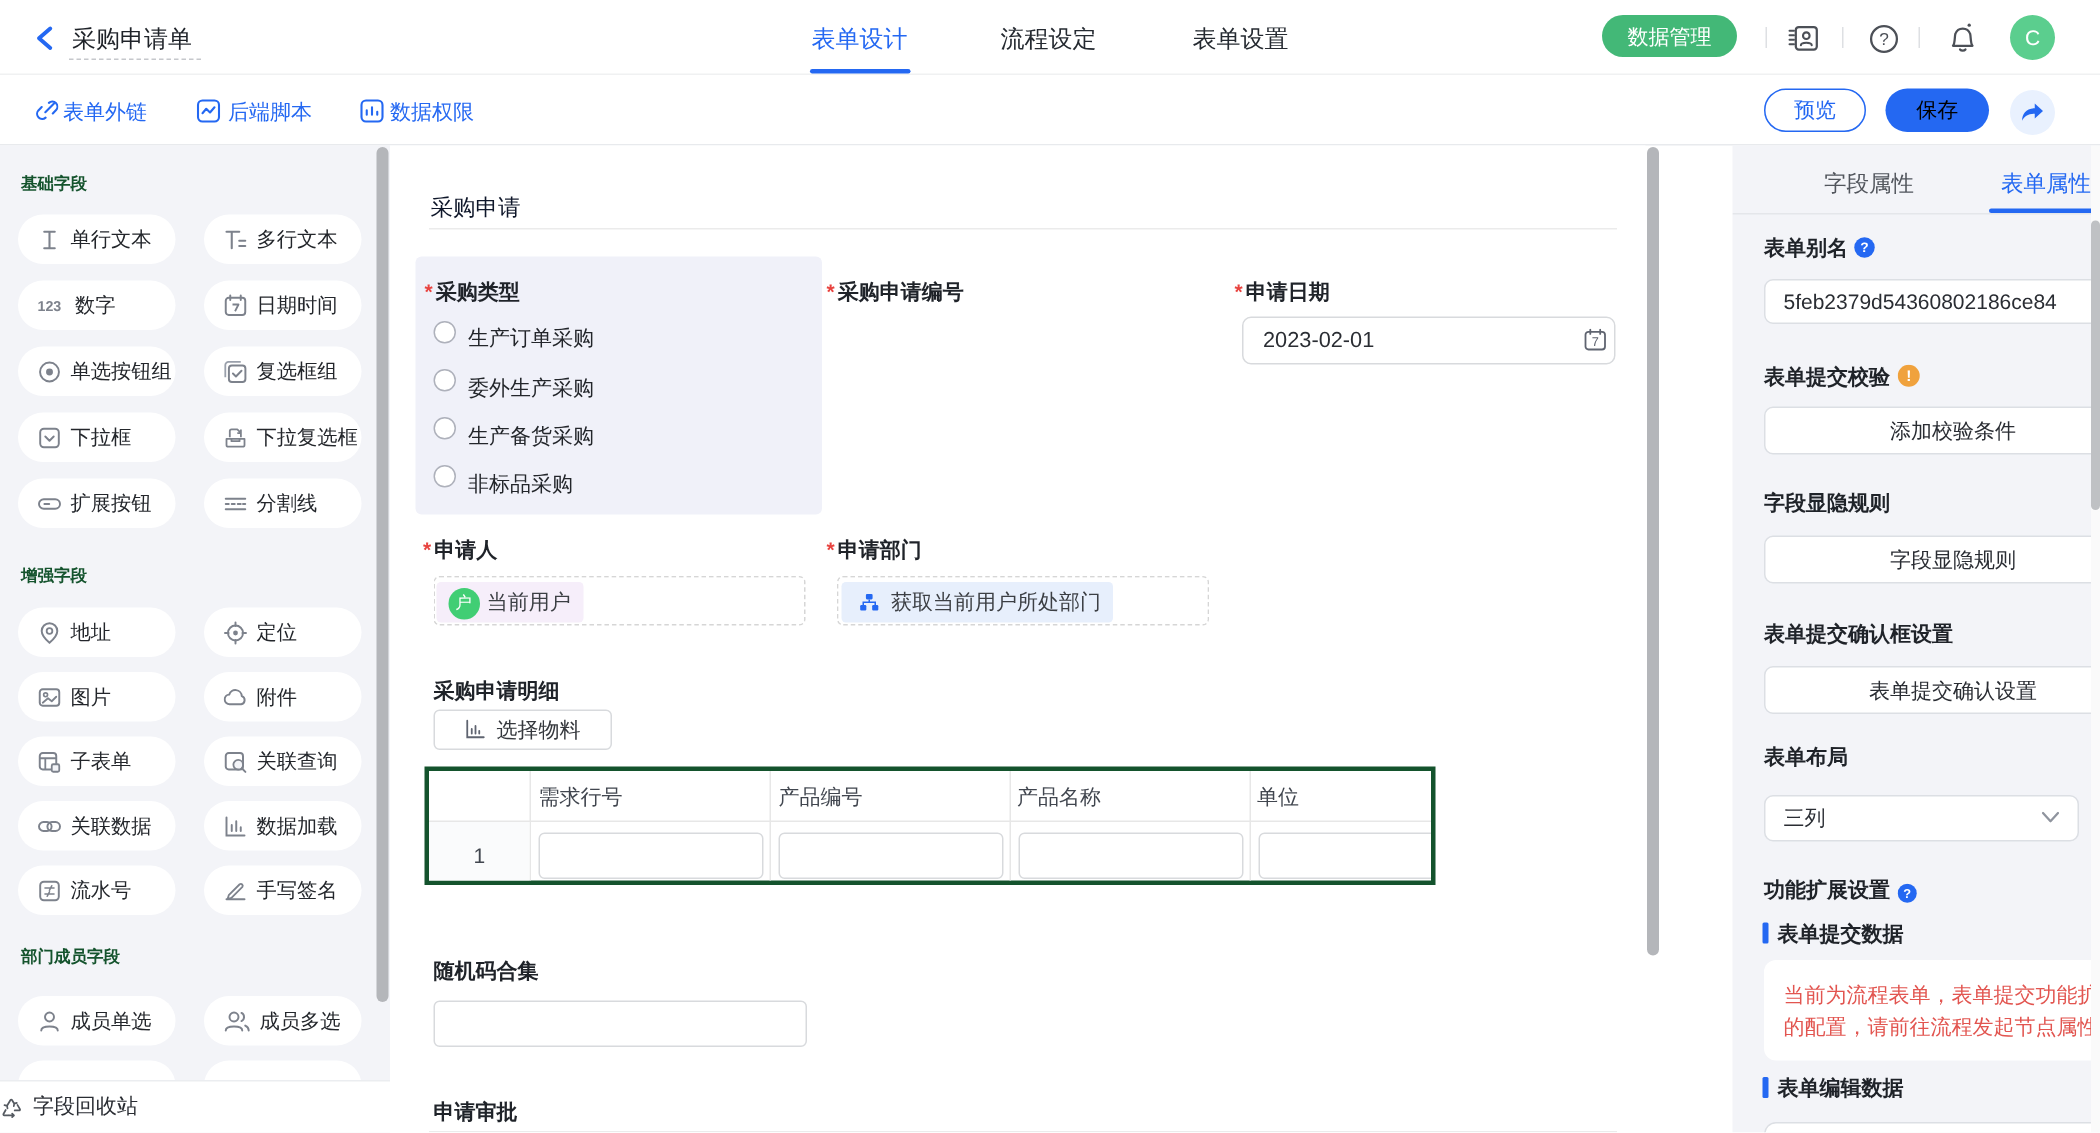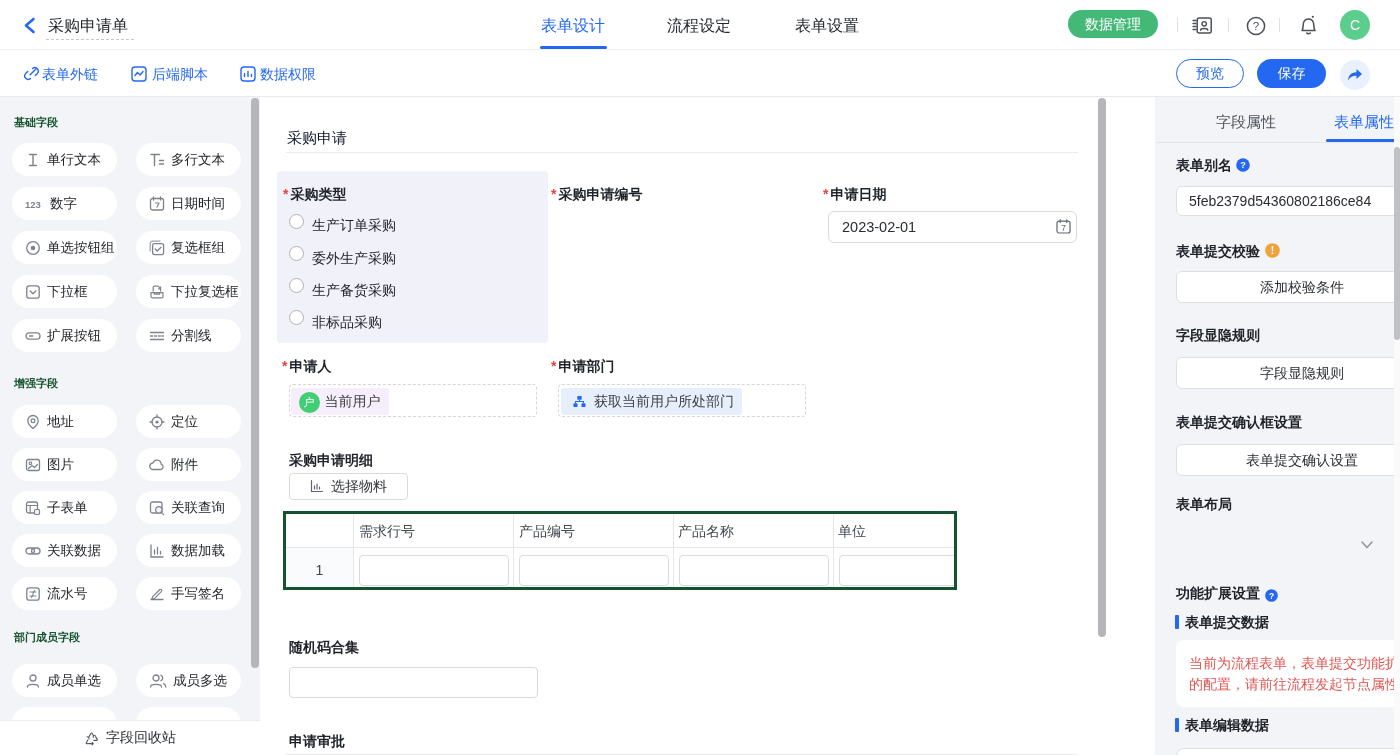--- a/index.html
+++ b/index.html
@@ -12,30 +12,30 @@
 #title-dash { left:46px; top:39px; width:88px; height:0; border-bottom:1px dashed #c6c8cc; }
 .toptab { top:16px; font-size:16px; color:#252a31; }
 #tab-active-bar { left:540px; top:46px; width:67px; height:3px; background:#2468f2; border-radius:2px; }
 #btn-data { left:1068px; top:10px; width:90px; height:28px; border-radius:14px; background:#43b877; color:#fff; font-size:14px; text-align:center; line-height:28px; }
 .vsep { top:18px; width:1px; height:14px; background:#dee0e3; }
 #avatar { left:1340px; top:10px; width:30px; height:30px; border-radius:50%; background:#5bce8e; color:#fff; font-size:14px; text-align:center; line-height:30px; }
 
 #toolbar { left:0; top:50px; width:1400px; height:47px; background:#fff; border-bottom:1px solid #e8eaed; }
 .tool-link { top:16px; font-size:14px; color:#2468f2; }
 #btn-preview { left:1176px; top:59px; width:68px; height:29px; border:1px solid #2468f2; border-radius:15px; color:#2468f2; font-size:14px; text-align:center; line-height:27px; background:#fff; }
-#btn-save { left:1257px; top:59px; width:69px; height:29px; border-radius:15px; color:#ffffff; font-size:14px; text-align:center; line-height:29px; background:#2468f2; }
+#btn-save { left:1257px; top:59px; width:69px; height:29px; border-radius:15px; color:#000000; font-size:14px; text-align:center; line-height:29px; background:#2468f2; }
 #btn-share { left:1340px; top:60px; width:30px; height:30px; border-radius:50%; background:#e9f1fe; }
 
 #sidebar { left:0; top:97px; width:260px; height:658px; background:#f3f4f8; overflow:hidden; }
 .side-h { left:14px; font-size:11px; font-weight:bold; color:#14532d;font-family:Liberation Mono, monospace; }
 .pill { position:absolute; height:33px; border-radius:17px; background:#fff; font-size:13.5px; white-space:nowrap; color:#23262b; display:flex; align-items:center; padding-left:13px; }
 .pill svg { margin-right:6px; flex:none; }
 .pc1 { left:12px; width:105px; }
 .pc2 { left:136px; width:105px; }
-#recycle { left:0; top:623px; width:260px; height:35px; background:#fff; border-top:1px solid #ebedf0; display:flex; align-items:center; justify-content:center; font-size:14px; color:#2a2d33; }
+#recycle { left:0; top:623px; width:260px; height:35px; background:#fff; border-top:1px solid #ebedf0; display:flex; align-items:center; font-size:14px; color:#2a2d33; }
 #recycle svg { margin-right:7px; }
 .sb-thumb { background:#b4b6ba; border-radius:4.5px; }
 
 #canvas { left:260px; top:97px; width:837px; height:658px; background:#fff; overflow:hidden; }
 .c-divider { left:26px; width:792px; height:1px; background:#ebebeb; }
 .c-label { font-size:14px; font-weight:bold; color:#1f2329; }
 .req:before { content:"*"; color:#e8433f; margin-right:2px; font-weight:bold; }
 .c-input { position:absolute; background:#fff; border:1px solid #d8dadd; border-radius:4px; }
 .radio { position:absolute; width:15px; height:15px; border:1px solid #aeb1bb; border-radius:50%; background:#fff; }
 .ropt { position:absolute; font-size:14px; color:#23262b; }
@@ -290,20 +290,21 @@
     <svg class="abs" style="left:110px;top:146px" width="15" height="15" viewBox="0 0 16 16">
         <circle cx="8" cy="8" r="7.8" fill="#f0a23d"></circle>
         <text x="8" y="11.8" font-size="11" font-weight="bold" text-anchor="middle" fill="#fff" font-family="Liberation Sans">!</text>
       </svg>
     <div class="p-box p-btn" style="top:173.5px;height:32px;line-height:30px">添加校验条件</div>
     <div class="abs p-label" style="top:230px">字段显隐规则</div>
     <div class="p-box p-btn" style="top:259.5px;height:32px;line-height:30px">字段显隐规则</div>
     <div class="abs p-label" style="top:317px">表单提交确认框设置</div>
     <div class="p-box p-btn" style="top:346.5px;height:32px;line-height:30px">表单提交确认设置</div>
     <div class="abs p-label" style="top:399px">表单布局</div>
+    <div class="p-box" style="top:432.5px;height:31px;width:210px;font-size:14px;color:#2a2d33;line-height:29px;padding-left:12px">三列</div>
     <svg class="abs" style="left:206px;top:444px" width="12" height="8" viewBox="0 0 12 8">
         <path d="M1 1 L6 6.5 L11 1" fill="none" stroke="#8f949e" stroke-width="1.5" stroke-linecap="round" stroke-linejoin="round"></path>
       </svg>
     <div class="p-box" style="left:240px;top:432.5px;height:31px;width:33px"></div>
     <svg class="abs" style="left:248px;top:439px" width="18" height="18" viewBox="0 0 18 18">
         <path d="M9 1.2 l1.6 0.4 l0.6 2 a5.9 5.9 0 0 1 1.5 0.9 l2 -0.5 l1.2 2 l-1.4 1.6 a6 6 0 0 1 0 1.8 l1.4 1.6 l-1.2 2 l-2 -0.5 a5.9 5.9 0 0 1 -1.5 0.9 l-0.6 2 l-1.6 0.4 l-1.6 -0.4 l-0.6 -2 a5.9 5.9 0 0 1 -1.5 -0.9 l-2 0.5 l-1.2 -2 l1.4 -1.6 a6 6 0 0 1 0 -1.8 L1.7 6 l1.2 -2 l2 0.5 a5.9 5.9 0 0 1 1.5 -0.9 l0.6 -2 Z" fill="#2468f2"></path>
         <circle cx="9" cy="9" r="2.4" fill="#fff"></circle>
       </svg>
     <div class="abs p-label" style="top:488px">功能扩展设置</div>
     <svg class="abs" style="left:109.5px;top:491.5px" width="13" height="13" viewBox="0 0 16 16">

